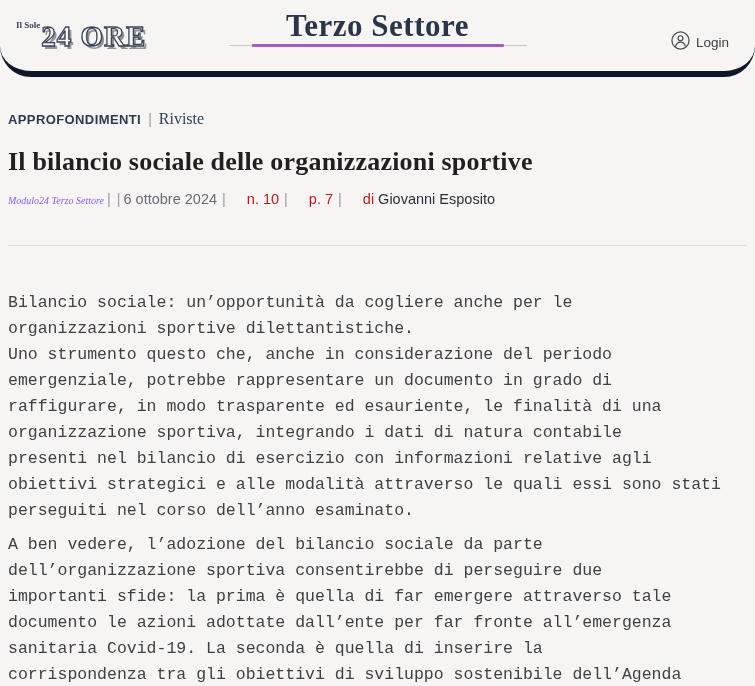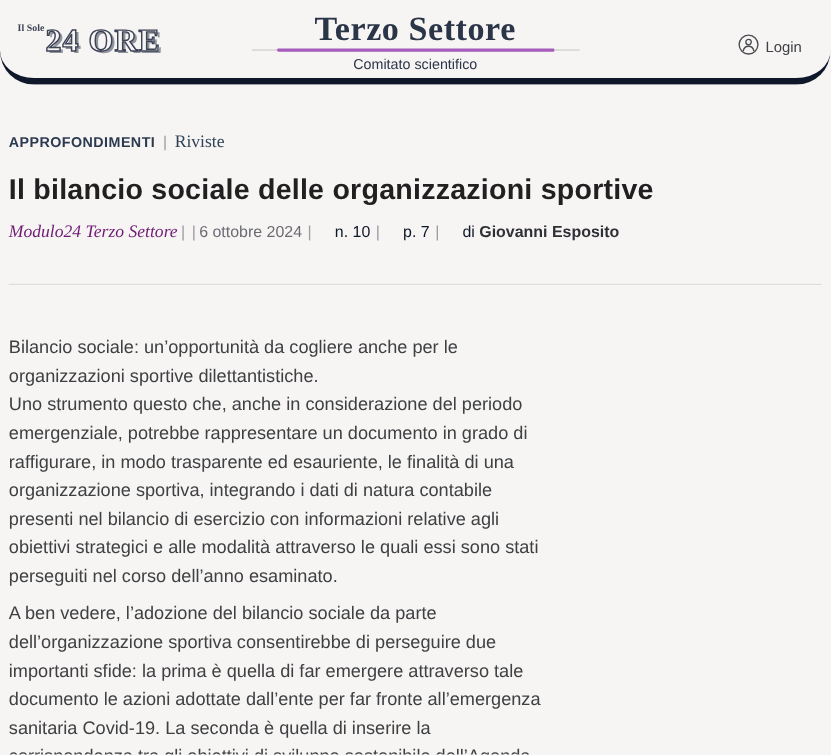--- a/index.html
+++ b/index.html
@@ -83,21 +83,21 @@
     font-size: 13.5px;
     color: #3f4045;
     cursor: pointer;
   }
   .login-btn svg { display: block; }
 
   
   .content { padding: 0 8px; }
 
   .breadcrumb {
-    margin-top: 44px;
+    margin-top: 33px;
     font-size: 13px;
     display: flex;
     align-items: baseline;
   }
   .crumb-section {
     font-weight: bold;
     letter-spacing: 0.4px;
     color: #2c3a50;
     cursor: pointer;
   }
@@ -108,80 +108,79 @@
   }
   .crumb-sub {
     font-family: "Liberation Serif", serif;
     font-size: 16px;
     color: #2f4257;
     cursor: pointer;
   }
 
   .article-title {
     margin-top: 17px;
-    font-family: Liberation Sans, sans-serif;
+    font-family: Liberation Serif, serif;
     font-weight: bold;
     font-size: 26px;
     line-height: 33px;
     color: #211f20;
     letter-spacing: 0.2px;
   }
 
   .article-meta {
     margin-top: 13px;
     font-size: 14.5px;
     color: #3f4048;
     display: flex;
     align-items: baseline;
     white-space: nowrap;
   }
   .meta-pub {
     font-family: "Liberation Serif", serif;
     font-style: italic;
-    font-size: 16px;
-    color: #701a75;
+    font-size: 10px;
+    color: #8b5cf6;
   }
   .meta-sep {
     color: #9b9ba1;
     margin: 0 5px;
   }
   .meta-sep.tight { margin: 0 3px; }
   .meta-date { color: #6a6b72; }
-  .meta-issue, .meta-page, .meta-byline-prefix { color: #0f172a; padding-left: 16px; }
-  .meta-author { font-weight: bold; color: #2f3036; margin-left: 4px; }
+  .meta-issue, .meta-page, .meta-byline-prefix { color: #b91c1c; padding-left: 16px; }
+  .meta-author { font-weight: normal; color: #2f3036; margin-left: 4px; }
 
   .rule {
     height: 1px;
     background: #dddcd9;
     margin-top: 38px;
   }
 
   .article-body { margin-top: 44px; }
   .para {
-    font-family: Liberation Sans, sans-serif;
+    font-family: Liberation Mono, monospace;
     font-size: 16.5px;
     line-height: 26px;
     color: #3f4043;
     white-space: pre;
     margin-bottom: 8px;
   }
 </style>
 </head>
 <body>
 
 <header class="site-header">
   <div class="logo">
     <span class="logo-small">Il Sole</span><span class="logo-big">24 ORE</span>
   </div>
 
   <div class="masthead">
     <div class="masthead-title">Terzo Settore</div>
     <div class="title-rule"></div>
     <div class="title-accent"></div>
-    <div class="masthead-subtitle">Comitato scientifico</div>
   </div>
 
   <div class="login-btn">
     <span>
       <svg width="19" height="19" viewBox="0 0 20 20" fill="none" stroke="#4a4b50" stroke-width="1.3">
         <circle cx="10" cy="10" r="9"></circle>
         <circle cx="10" cy="7.6" r="2.6"></circle>
         <path d="M4.8 16.2 C5.6 12.9 7.6 11.6 10 11.6 C12.4 11.6 14.4 12.9 15.2 16.2"></path>
       </svg>
     </span>

